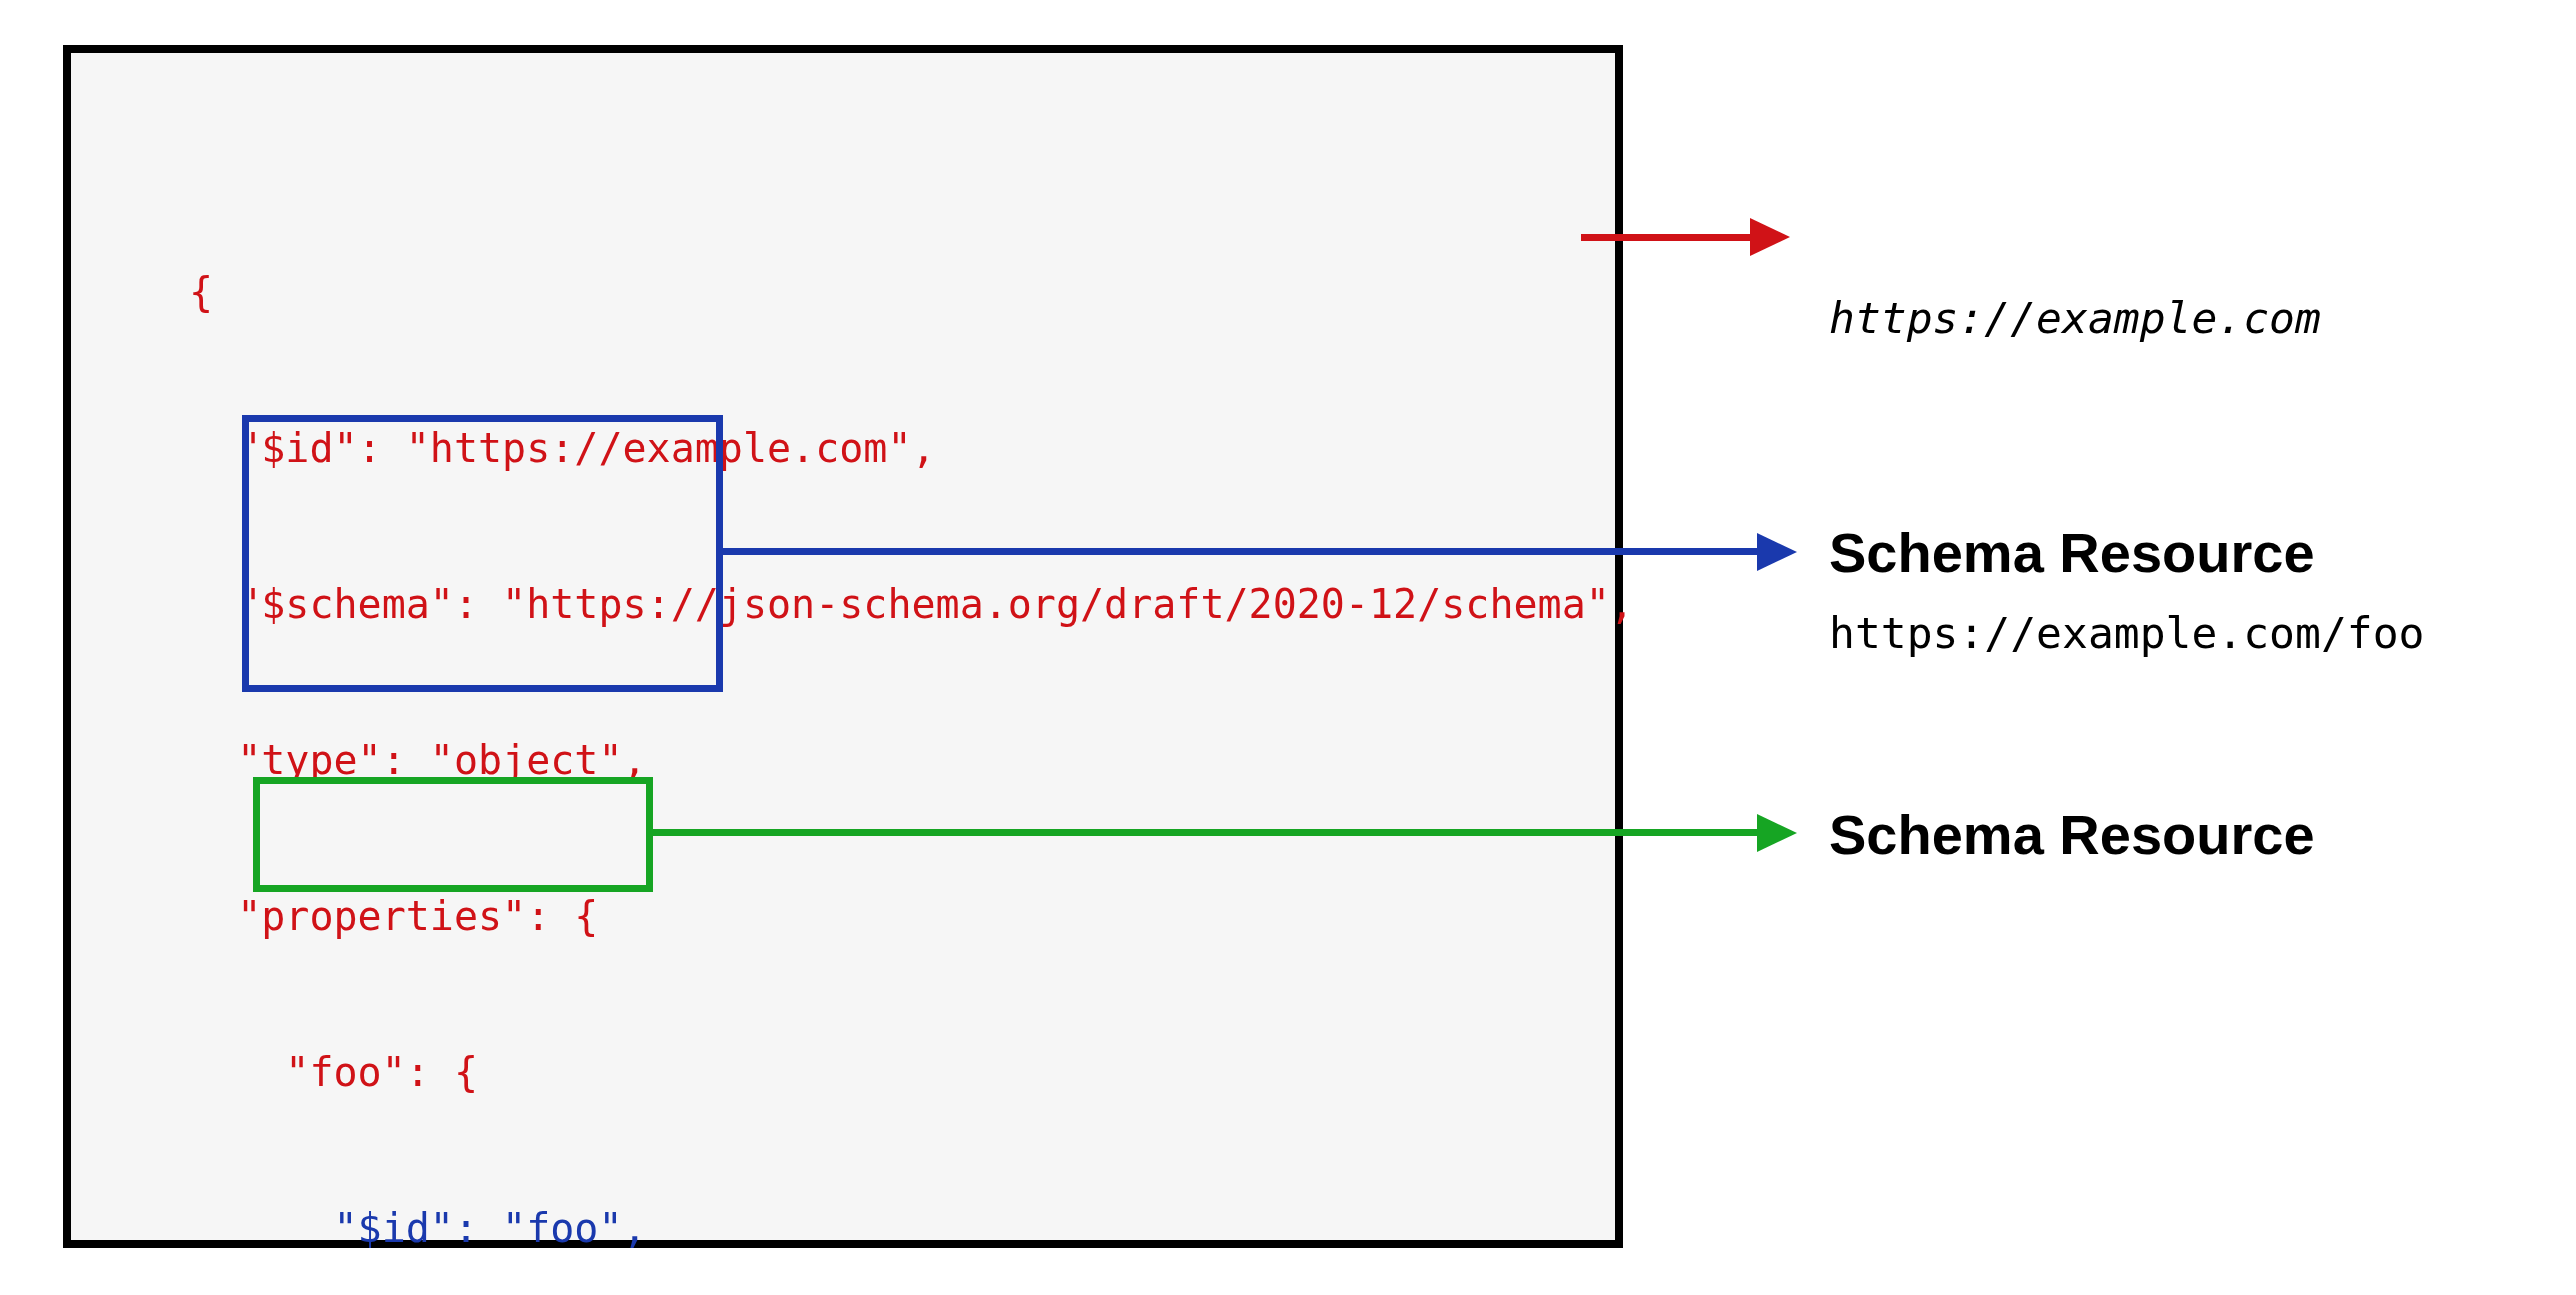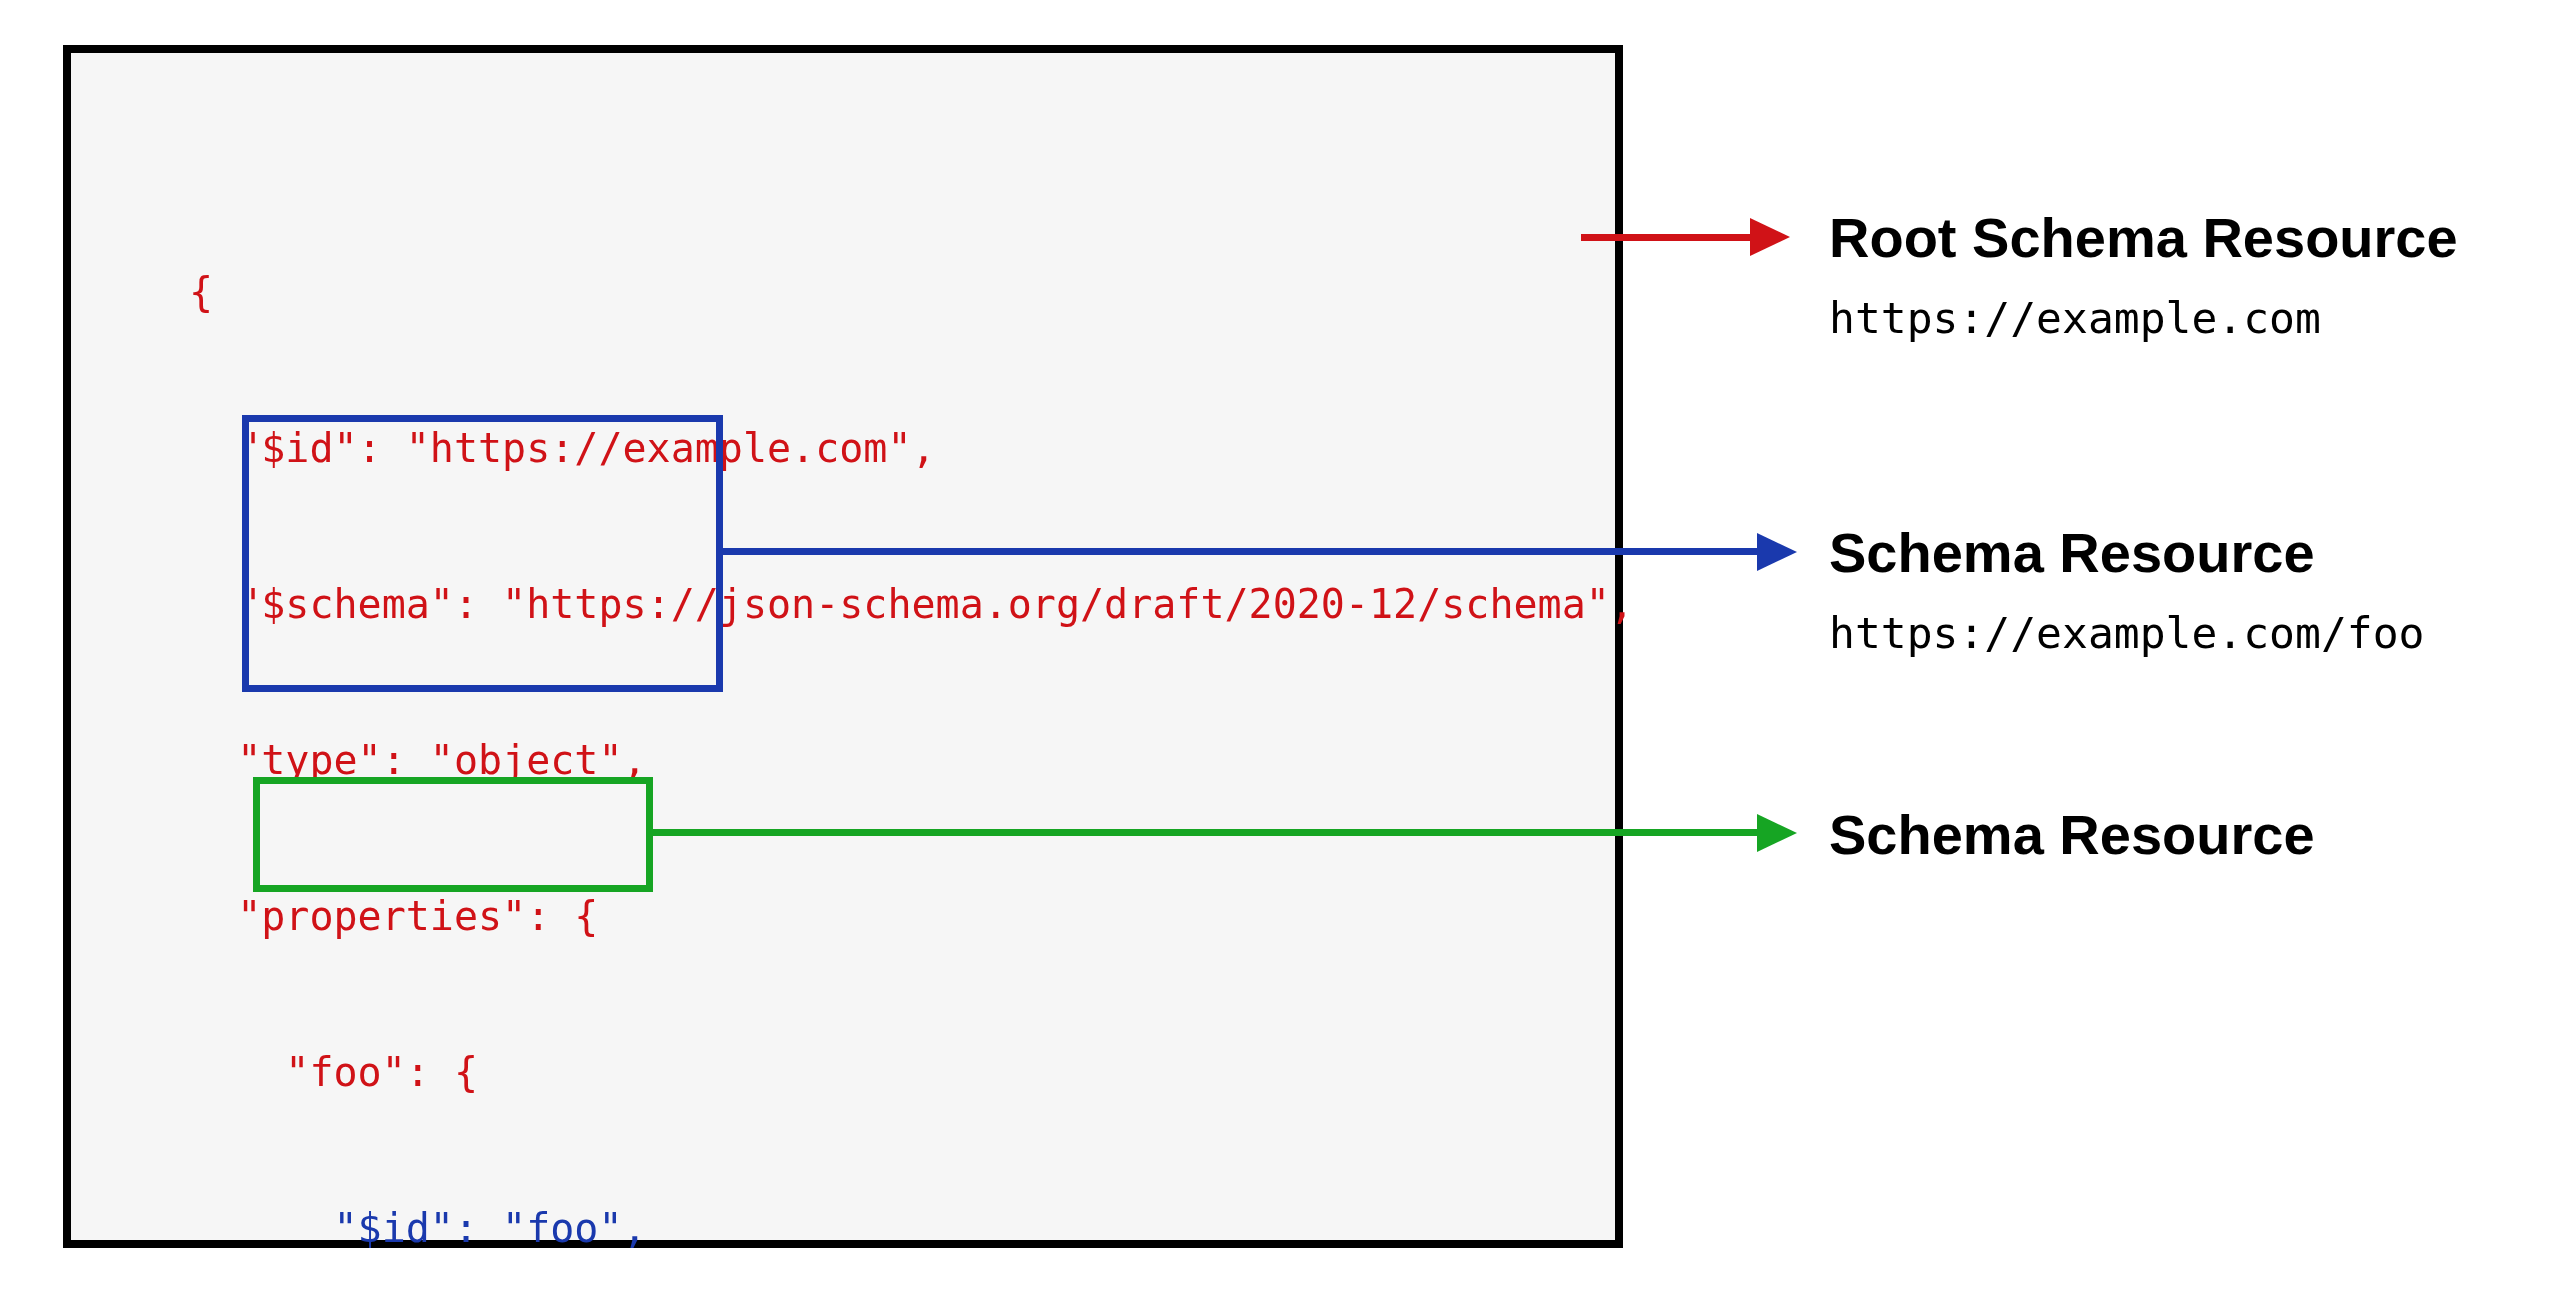--- a/index.html
+++ b/index.html
@@ -86,21 +86,21 @@
   .annotation-url {
     position: absolute;
     left: 1829px;
     transform: translateY(-50%);
     font-family: "DejaVu Sans Mono", monospace;
     font-size: 43px;
     color: var(--black, #000);
     white-space: nowrap;
   }
   .annotation-title.a0 { top: 237px; }
-  .annotation-url.a0   { top: 318px; }
+  .annotation-url.a0   { top: 318px; font-style: italic; }
   .annotation-title.a1 { top: 552px; }
   .annotation-url.a1   { top: 633px; }
   .annotation-title.a2 { top: 834px; }
   .annotation-url.a2   { top: 915px; }
 </style>
 </head>
 <body>
 
 <div id="canvas">
 
@@ -133,21 +133,20 @@
   <div class="highlight-box blue"></div>
   <div class="highlight-box green"></div>
 
   <div class="arrow-line red"></div>
   <div class="arrow-head red"></div>
   <div class="arrow-line blue"></div>
   <div class="arrow-head blue"></div>
   <div class="arrow-line green"></div>
   <div class="arrow-head green"></div>
 
-  <div class="annotation-title a0">Root Schema Resource</div>
   <div class="annotation-url a0">https://example.com</div>
 
   <div class="annotation-title a1">Schema Resource</div>
   <div class="annotation-url a1">https://example.com/foo</div>
 
   <div class="annotation-title a2">Schema Resource</div>
 
 </div>
 
 

